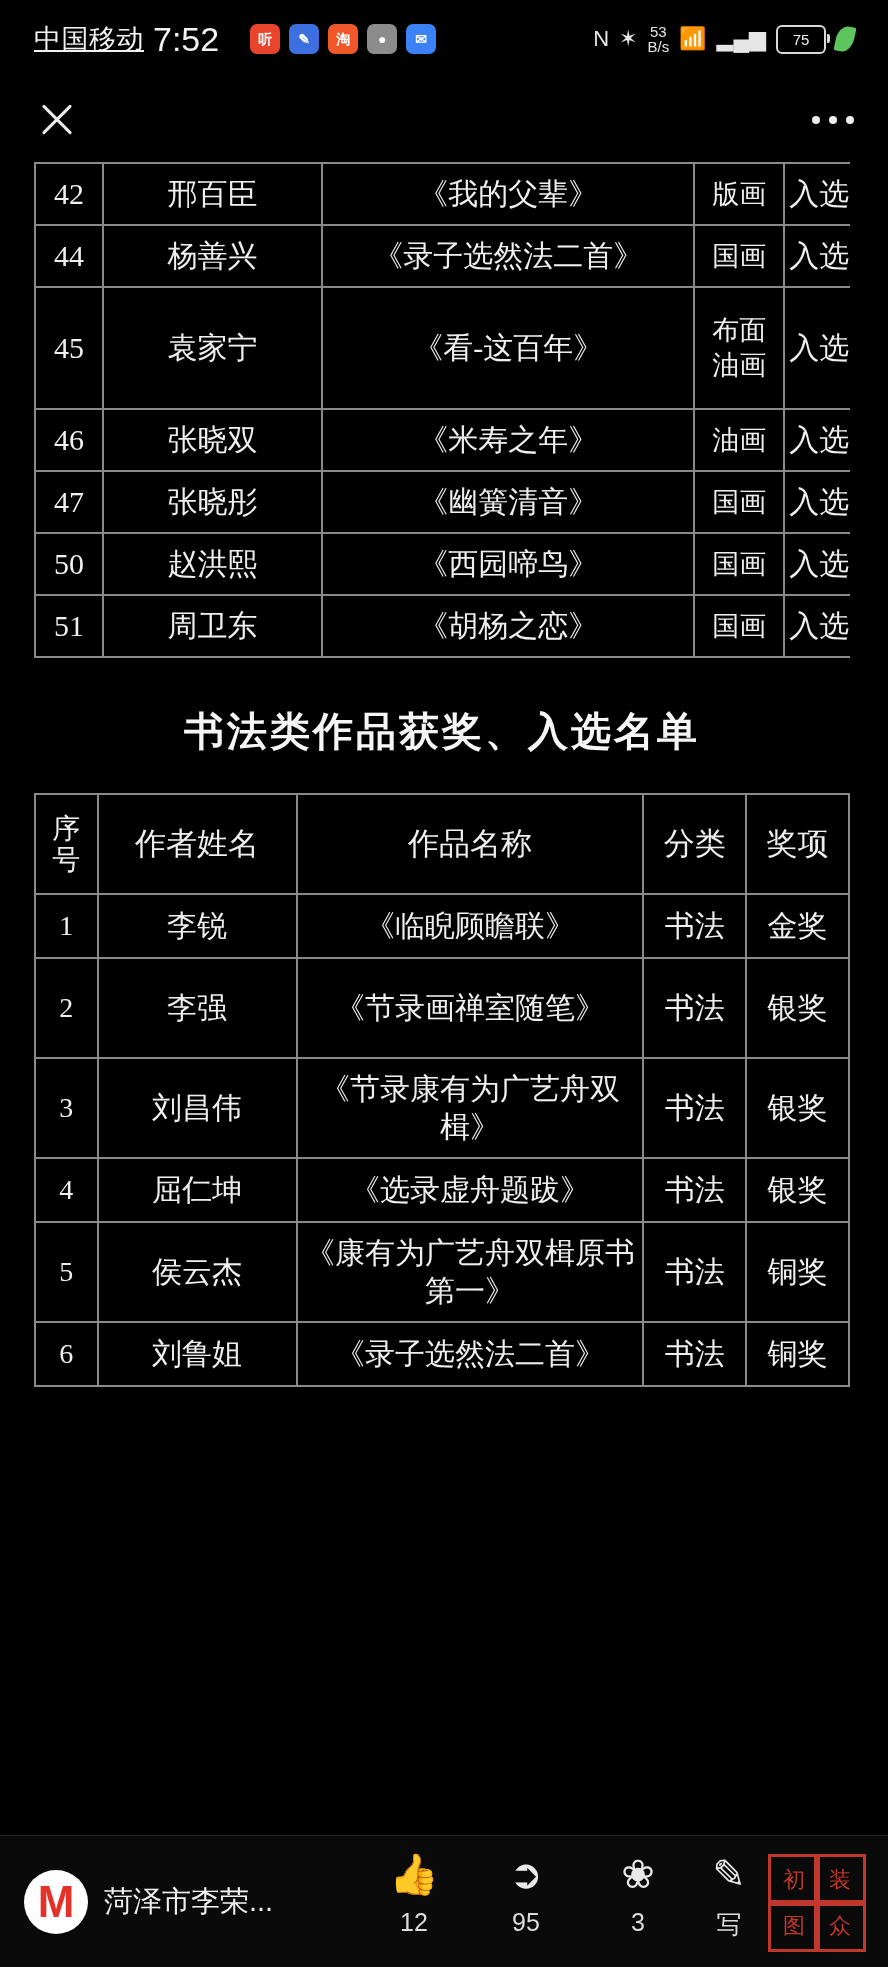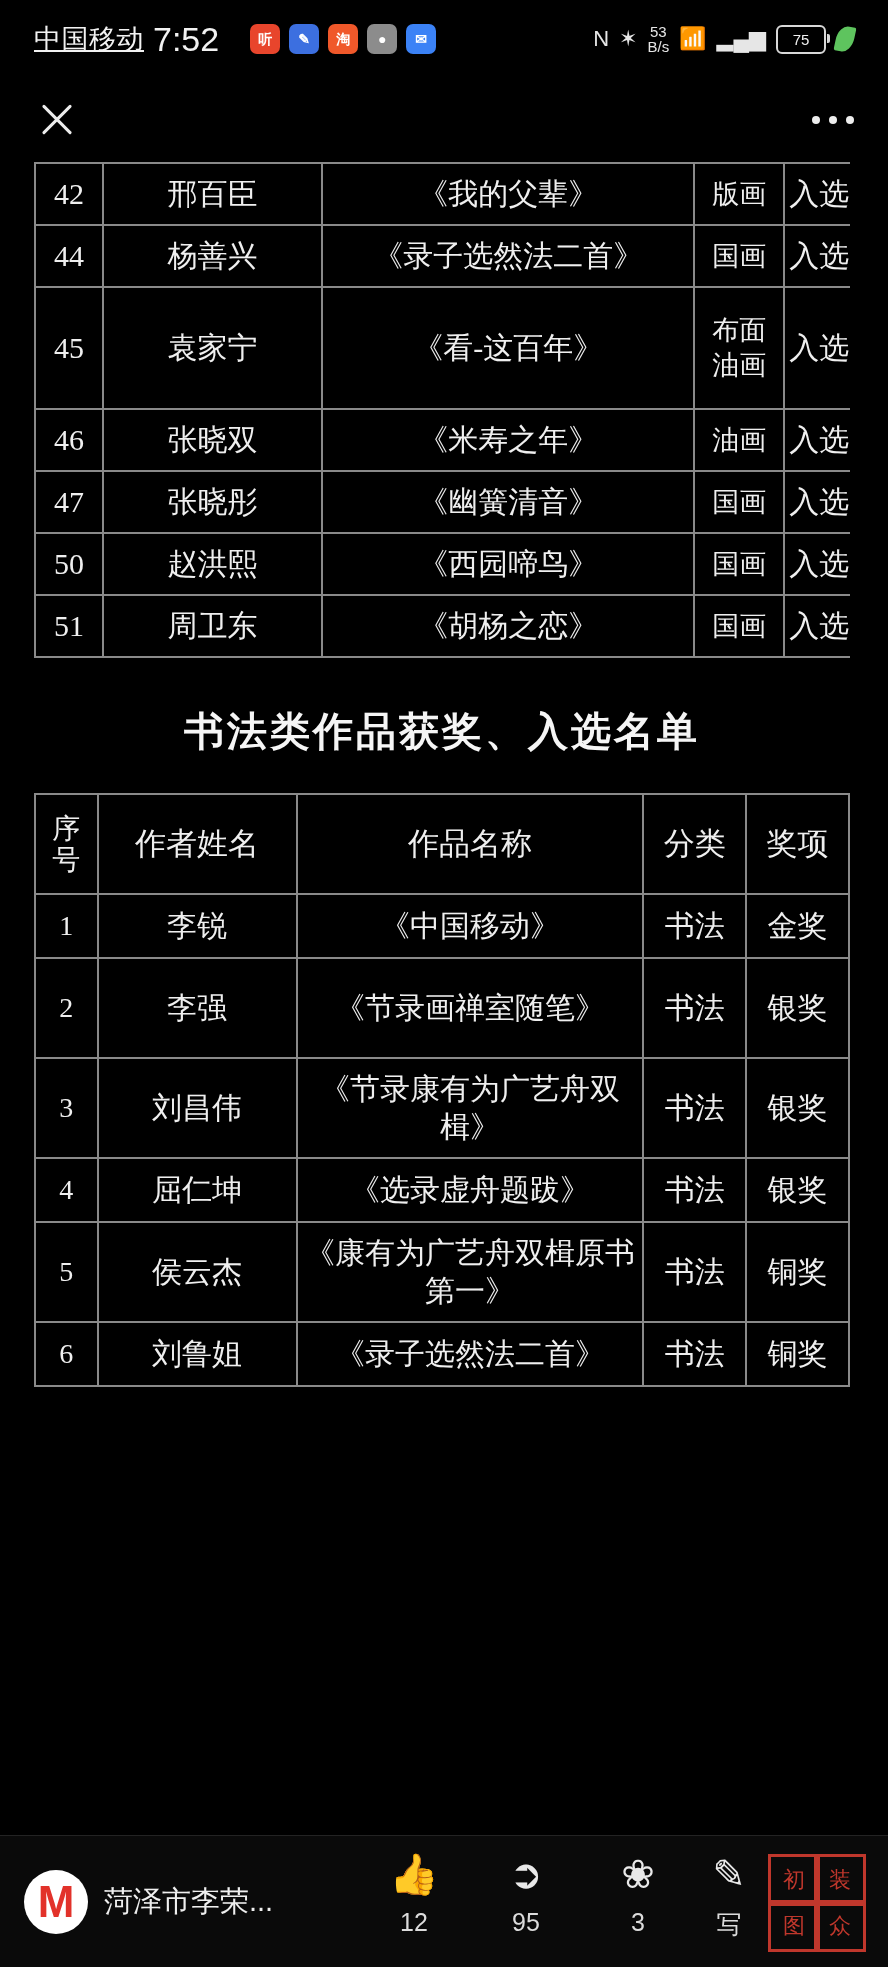--- a/index.html
+++ b/index.html
@@ -427,21 +427,21 @@
       <tr class="hdr tall">
         <td class="vert">序<br>号</td>
         <td>作者姓名</td>
         <td>作品名称</td>
         <td>分类</td>
         <td>奖项</td>
       </tr>
       <tr>
         <td class="idx">1</td>
         <td>李锐</td>
-        <td>《中国移动》</td>
+        <td>《临睨顾瞻联》</td>
         <td>书法</td>
         <td>金奖</td>
       </tr>
       <tr class="tall">
         <td class="idx">2</td>
         <td>李强</td>
         <td>《节录画禅室随笔》</td>
         <td>书法</td>
         <td>银奖</td>
       </tr>

